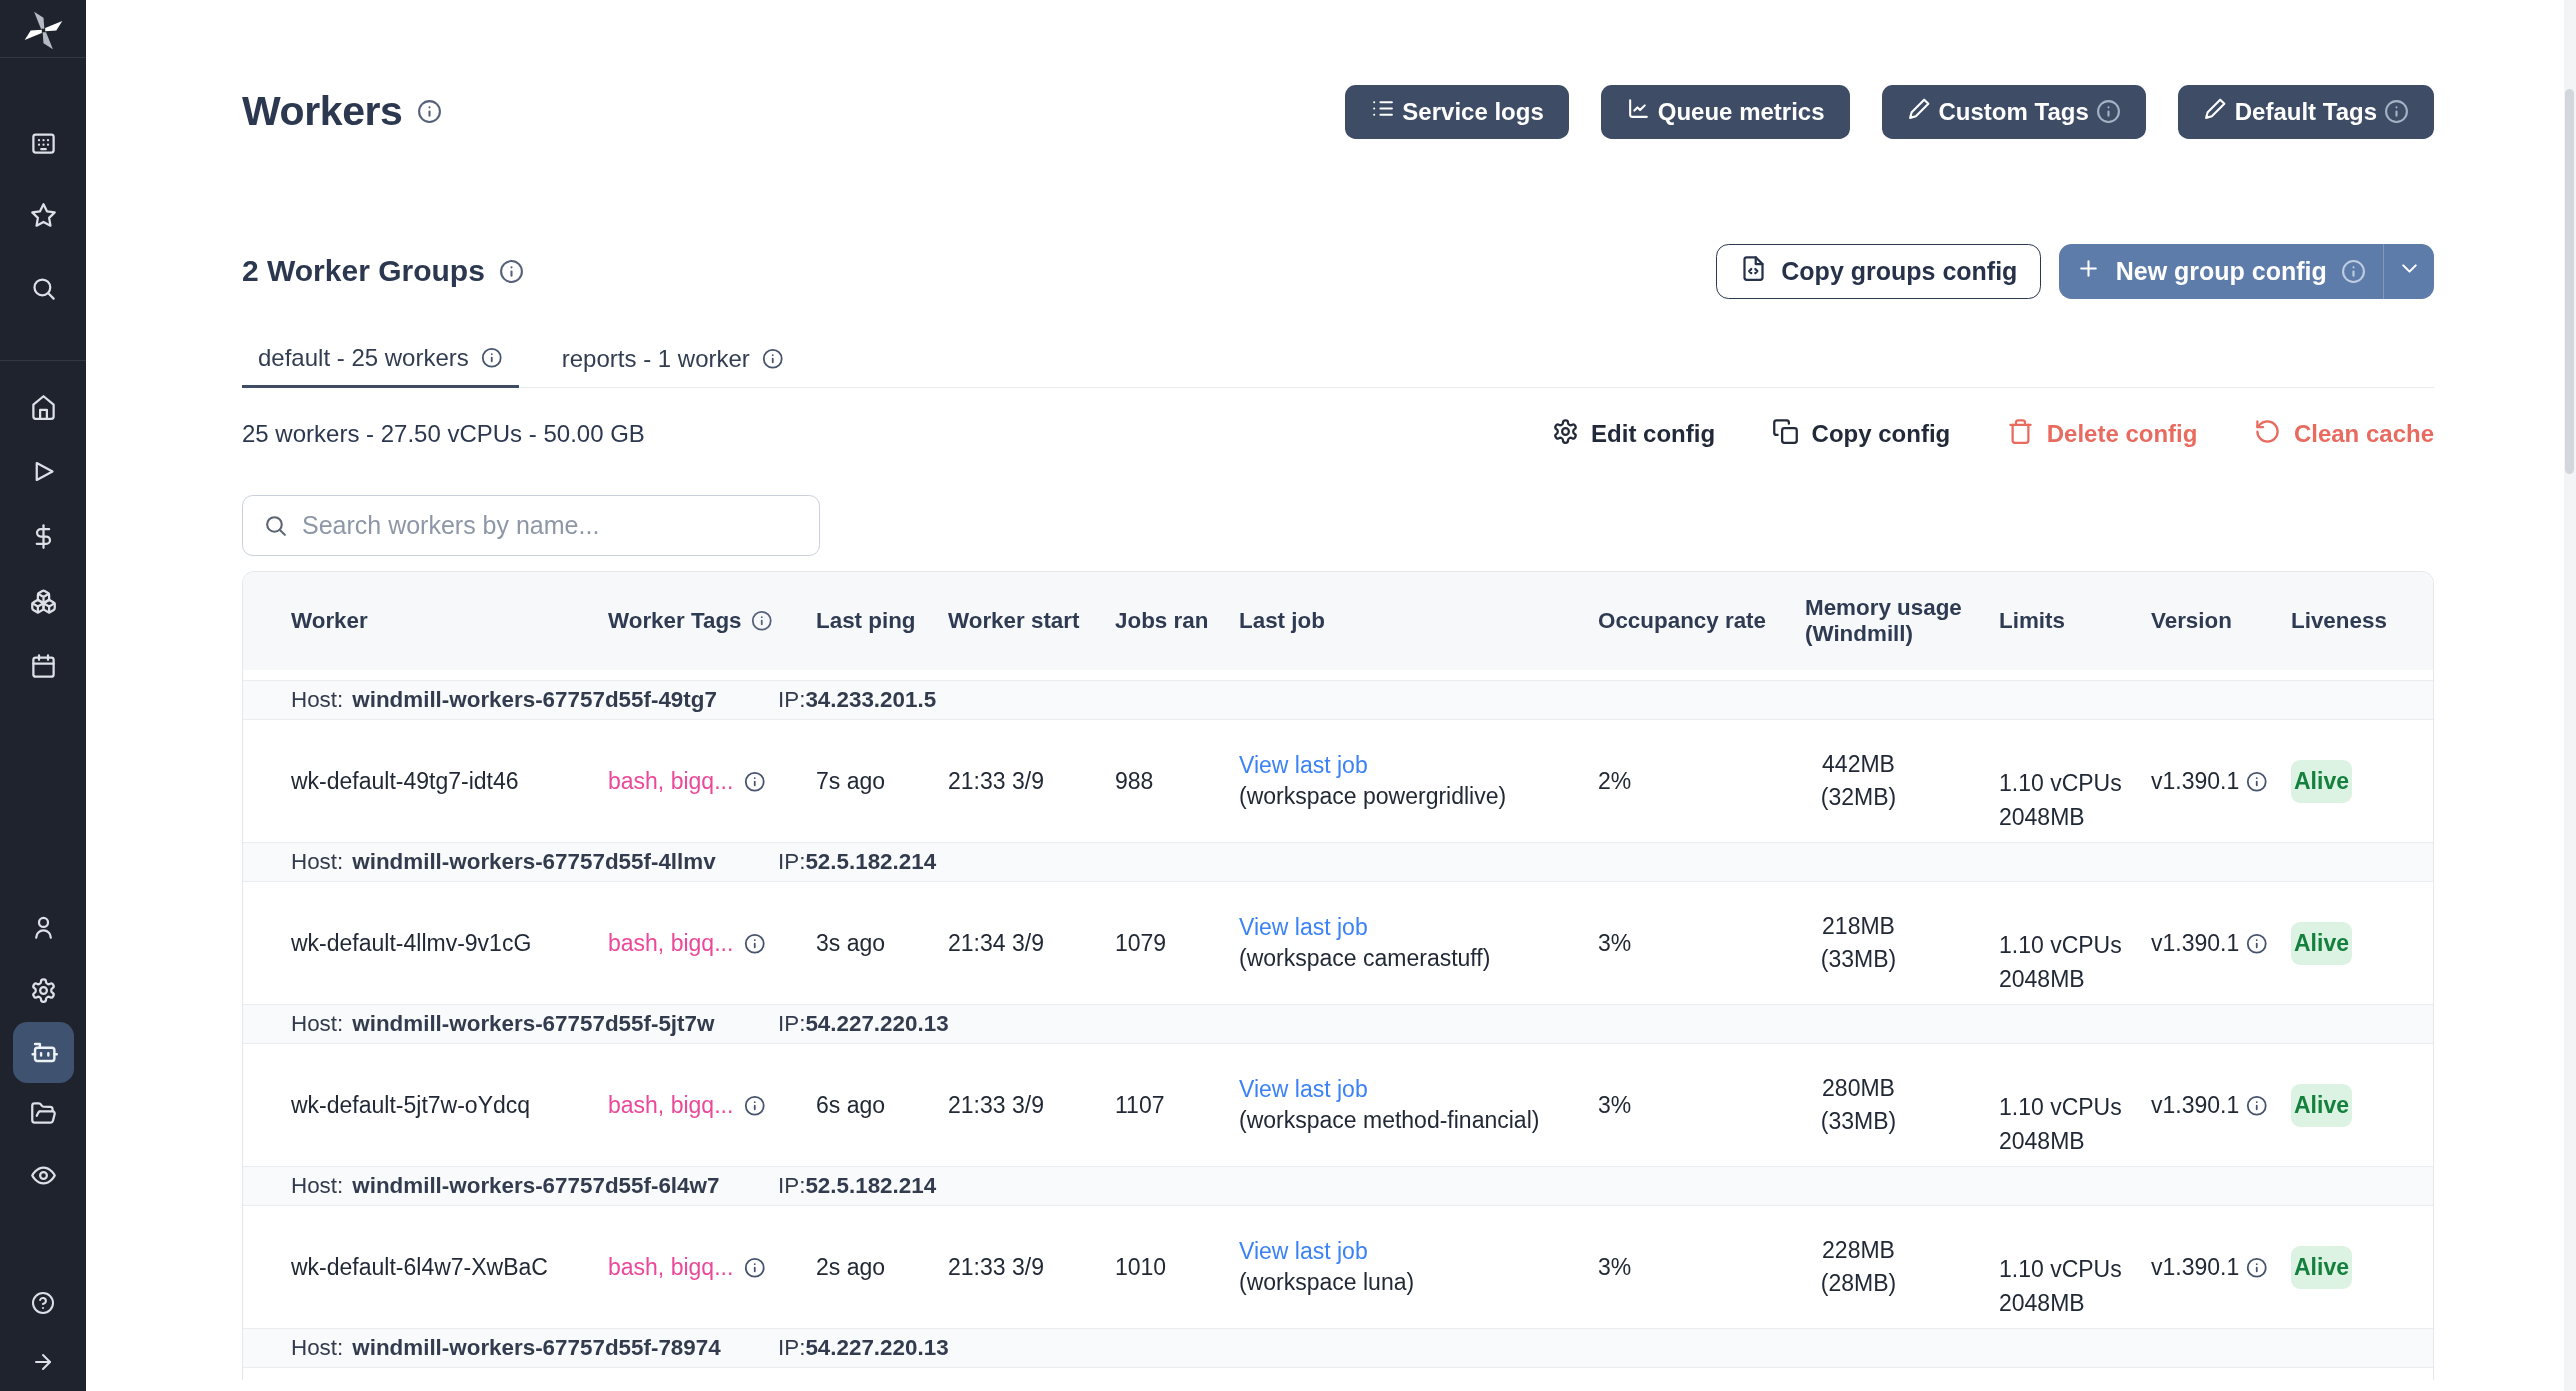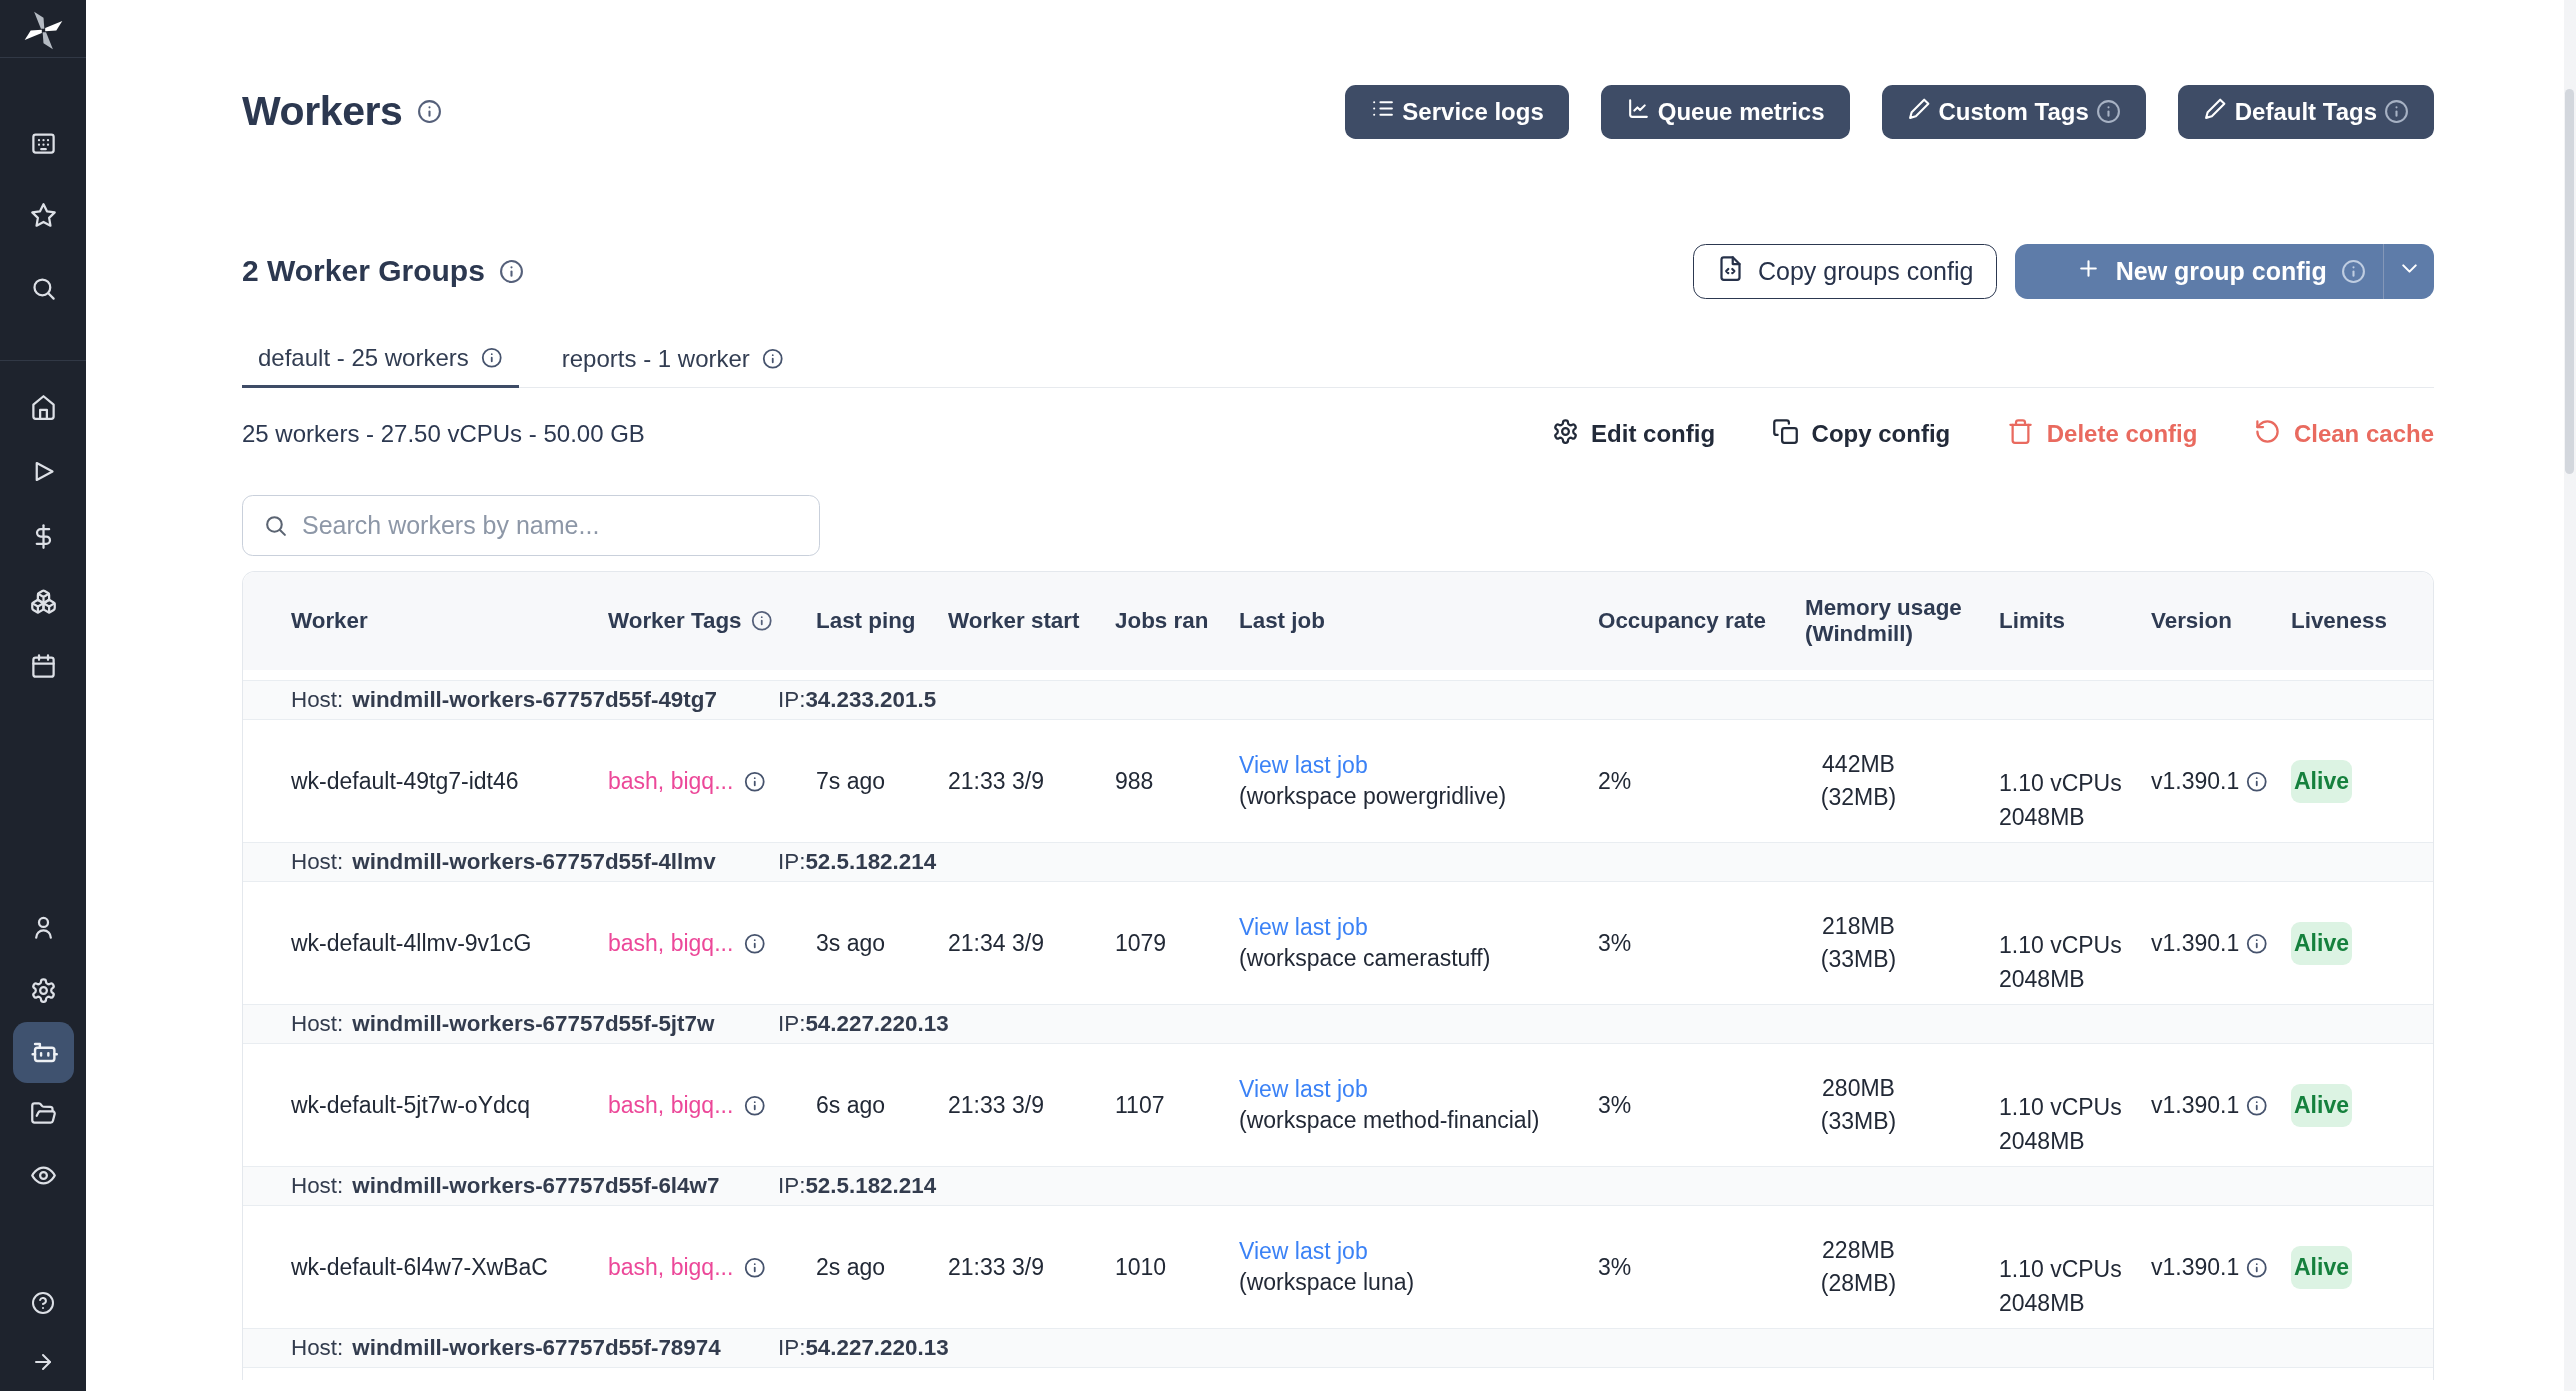--- a/index.html
+++ b/index.html
@@ -38,25 +38,25 @@
     background:#3e4c66; color:#fff; border:none; border-radius:10.7px; font-size:24px; font-weight:700;
     font-family:inherit; cursor:pointer; }
   .btn-dark svg { width:25px; height:25px; }
   .btn-dark .info { color:#a7b2c4; }
 
   .groups-row { margin-top:104px; height:56px; display:flex; align-items:center; justify-content:space-between; }
   h2.groups-title { font-size:30px; font-weight:700; color:#2c3850; }
   .groups-btns { display:flex; gap:18px; }
   .btn-outline { height:55px; display:flex; align-items:center; gap:14.3px; padding:0 23px;
     background:#fff; color:#27324a; border:1.8px solid #2c3850; border-radius:12.5px;
-    font-size:25px; font-weight:400; font-family:inherit; cursor:pointer; }
+    font-size:25px; font-weight:700; font-family:inherit; cursor:pointer; }
   .btn-outline svg { width:27px; height:27px; }
   .btn-blue { height:55px; display:flex; align-items:center; background:#5e7ca9; color:#fff;
     border:none; border-radius:12.5px; font-size:25px; font-weight:700; font-family:inherit; cursor:pointer; padding:0; }
-  .btn-blue .seg-main { display:flex; align-items:center; gap:14.3px; padding:0 17px;margin-left:44px; }
+  .btn-blue .seg-main { display:flex; align-items:center; gap:14.3px; padding:0 17px; }
   .btn-blue svg { width:25px; height:25px; }
   .btn-blue .info { color:#bfcde1; }
   .btn-blue .seg-div { width:0.9px; height:55px; background:#8497b8; }
   .btn-blue .seg-caret { width:50px; display:flex; align-items:center; justify-content:center; height:55px; }
 
   .tabs { margin-top:45px; display:flex; border-bottom:0.9px solid #e7eaee; }
   .tab { display:flex; align-items:center; gap:12.5px; padding:0 16px 12.5px 16px; font-size:24px;
     color:#323d52; cursor:pointer; border:none; background:none; font-family:inherit; }
   .tab .info { color:#46536d; }
   .tab.active { border-bottom:3.6px solid #3e4c66; margin-bottom:-0.9px; }

